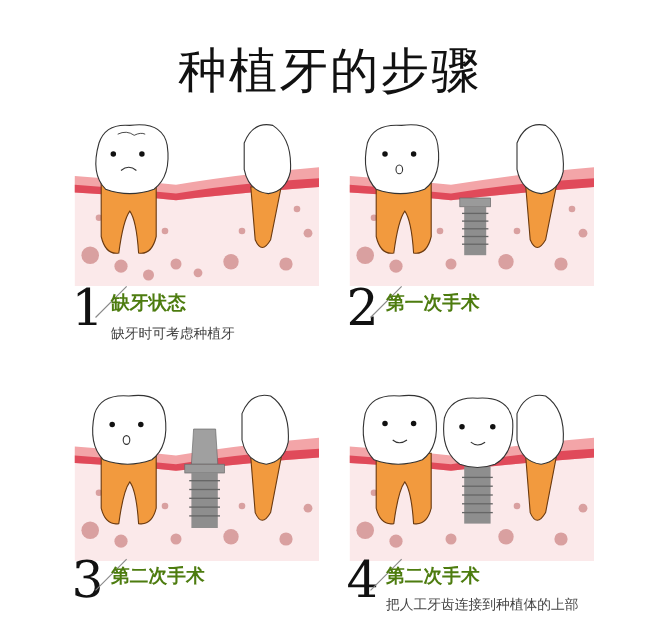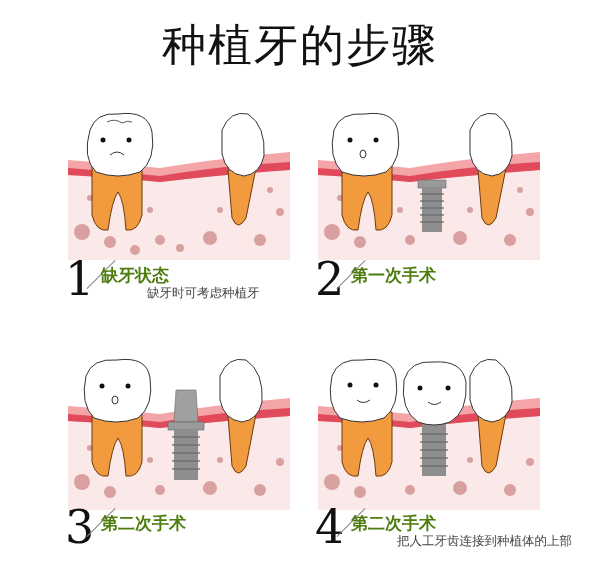--- a/index.html
+++ b/index.html
@@ -1,24 +1,24 @@
 <!DOCTYPE html>
 <html><head>
   <meta charset="utf-8">
   <style>
     html, body { margin: 0; padding: 0; background: #ffffff; }
     body { width: 600px; height: 584px; position: relative; overflow: hidden; font-family: "DejaVu Sans", sans-serif; }
-    .title { position: absolute; left: 0; width: 600px; top: 16px; text-align: center; font-family: "DejaVu Serif", serif; font-size: 44px; color: #111; letter-spacing: 2px; }
+    .title { position: absolute; left: 0; width: 600px; top: 35px; text-align: center; font-family: "DejaVu Serif", serif; font-size: 44px; color: #111; letter-spacing: 2px; }
     .panel { position: absolute; width: 240px; height: 160px; }
     .panel svg { display: block; }
     .caption { position: absolute; width: 250px; height: 80px; }
     .num { position: absolute; left: 0; top: -4px; font-family: "DejaVu Serif", serif; font-size: 46px; color: #111; line-height: 1; }
     .slash { position: absolute; left: 16px; top: 14px; width: 40px; height: 1px; background: #888; transform: rotate(-45deg); }
     .step-title { position: absolute; left: 36px; top: 4px; font-size: 17px; font-weight: bold; color: #4d7c0f; white-space: nowrap; }
-    .step-desc { position: absolute; left: 36px; top: 24px; font-size: 12.5px; color: #444; line-height: 18px; width: 200px; margin-left: 46px; }
+    .step-desc { position: absolute; left: 36px; top: 34px; font-size: 12.5px; color: #444; line-height: 18px; width: 200px; }
   </style>
 </head>
 <body>
 
 <div class="title">种植牙的步骤</div>
 
 <div class="panel" style="left:60px;top:100px;">
   <svg width="240" height="160" viewBox="0 0 240 160">
     <path d="M8 62 Q60 66 100 70 Q160 60 230 55 L230 160 L8 160 Z" fill="#fbe9ea"></path>
     <path d="M8 60 Q60 64 100 68 Q160 58 230 52 L230 70 Q160 75 100 82 Q60 78 8 75 Z" fill="#f3a5a8"></path>
@@ -175,14 +175,14 @@
       <path d="M118 52 Q124 57 131 52" fill="none" stroke="#333"></path>
     </g>
     <path d="M168 66 L172 116 Q178 130 186 116 L196 64 Z" fill="#f29a3e" stroke="#6b3a10" stroke-width="1"></path>
     <path d="M160 26 Q168 6 186 10 Q204 22 202 52 Q198 70 182 72 Q164 70 160 50 Z" fill="#fff" stroke="#333" stroke-width="1"></path>
   </svg>
 </div>
 <div class="caption" style="left:315px;top:508px;">
   <div class="num">4</div>
   <div class="slash"></div>
   <div class="step-title">第二次手术</div>
-  <div class="step-desc" style="width:230px;">把人工牙齿连接到种植体的上部</div>
+  <div class="step-desc" style="width:230px;font-family:Liberation Mono, monospace;">把人工牙齿连接到种植体的上部</div>
 </div>
 
 </body></html>

